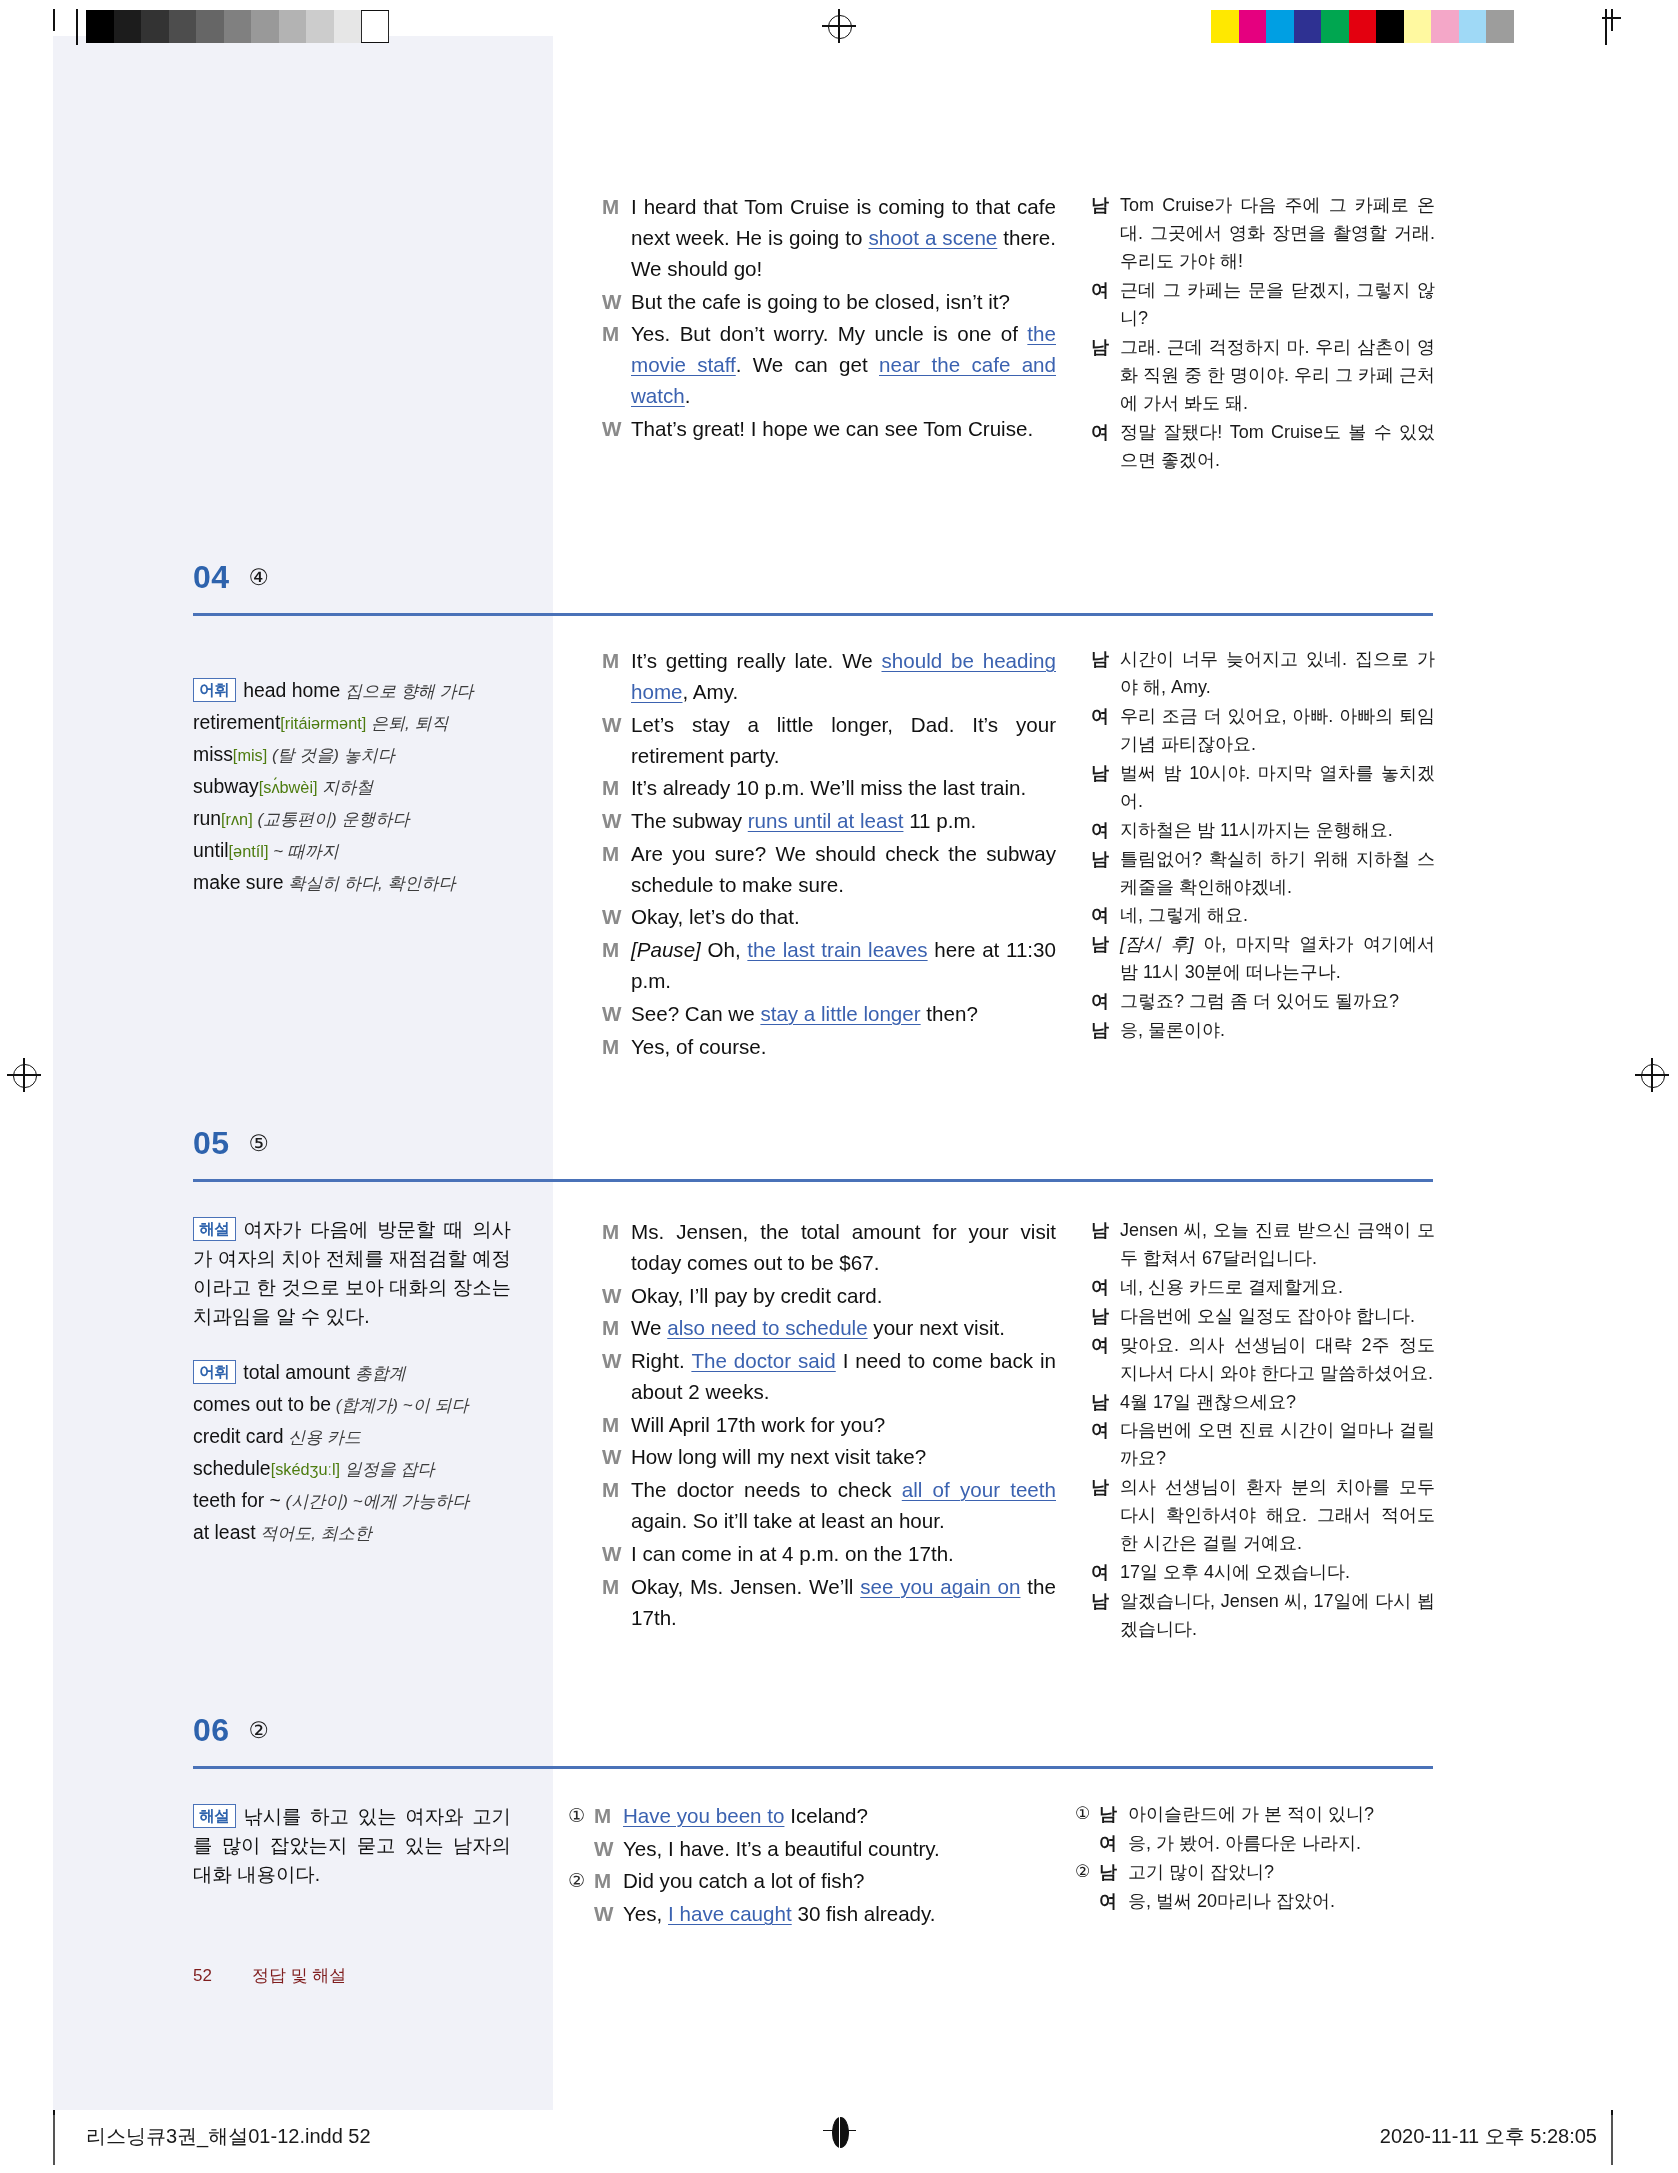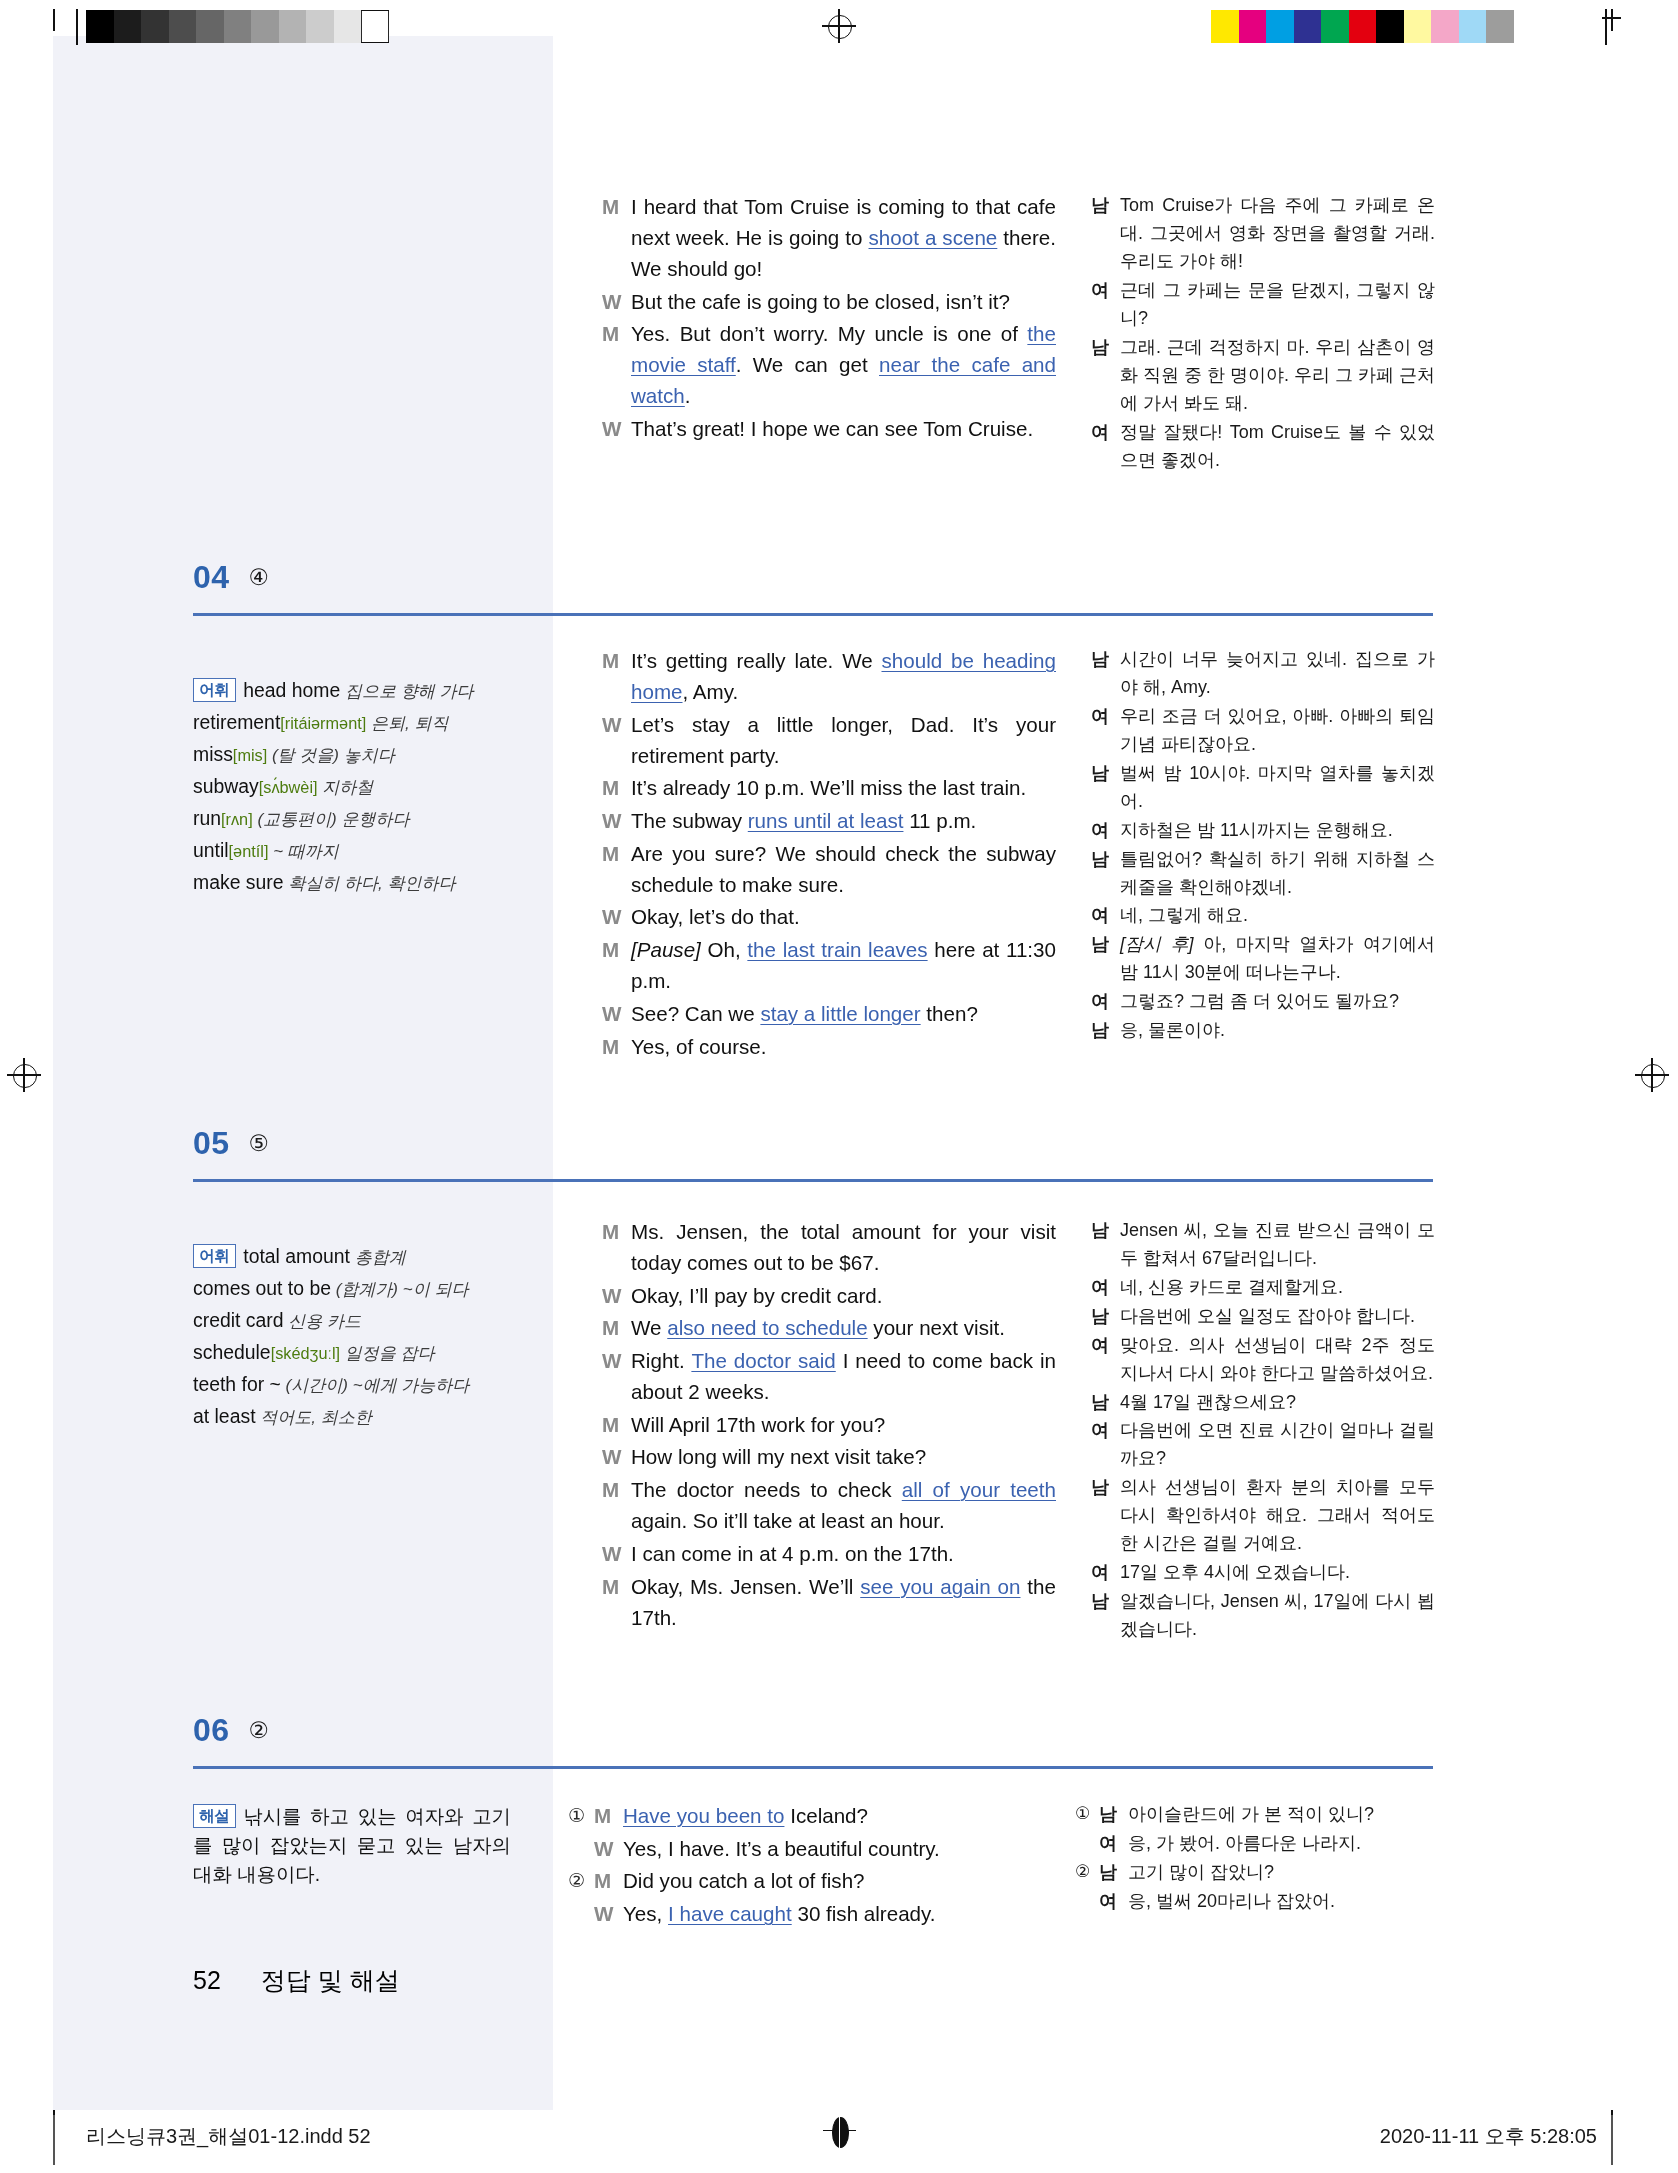--- a/index.html
+++ b/index.html
@@ -86,21 +86,21 @@
   .kline{display:flex;margin-bottom:0.9px;}
   .kspk{
     width:29px;flex:0 0 29px;font-size:18px;color:#1a1a1a;line-height:28px;font-weight:bold;
   }
   .koptnum{width:24px;flex:0 0 24px;font-size:17px;color:#1a1a1a;line-height:28px;}
   .koptnum.blank{color:transparent;}
   .ktxt{flex:1;font-size:18px;line-height:28px;color:#1a1a1a;text-align:justify;}
   .ktxt.nj{text-align:left;}
 
   
-  .pgfoot{position:absolute;left:193px;top:1964px;font-size:25px;color:#000000;}
+  .pgfoot{position:absolute;left:193px;top:1964px;font-size:17px;color:#7f1d1d;}
   .pgfoot .num{font-weight:400;margin-right:40px;}
   .imprint{position:absolute;top:2123px;font-size:20px;color:#1a1a1a;font-family:"Liberation Sans",sans-serif;}
   .imprint.left{left:86px;}
   .imprint.right{right:82px;text-align:right;}
   .footrule{position:absolute;background:#555;}
   .footreg{position:absolute;left:823px;top:2115px;width:33px;height:33px;}
   .footreg .c{position:absolute;left:8.6px;top:1.7px;width:15.5px;height:29px;border:1.7px solid #111;border-radius:50%;background:#111;}
   .footreg .h{position:absolute;left:0;top:14.6px;width:33px;height:1.7px;background:#111;}
   .footreg .v{position:absolute;left:15.5px;top:0;width:1.7px;height:33px;background:#fff;}
 </style>
@@ -289,20 +289,23 @@
         </div>
       </div>
   </div>
 
   <div class="section" style="top:1125px;">
     <div class="qhead" style="left:193px;top:0;">
       <span class="qnum">05</span><span class="qans">⑤</span>
     </div>
     <div class="rule" style="top:54px;"></div>
     <div class="leftcol" style="top:90px;">
+      <div class="tagline">
+        <span class="tag">해설</span><span>여자가 다음에 방문할 때 의사가 여자의 치아 전체를 재점검할 예정이라고 한 것으로 보아 대화의 장소는 치과임을 알 수 있다.</span>
+      </div>
       <div class="vocab" id="vocab-2">
           <div><span class="tag">어휘</span><span class="en">total amount</span><span class="ko"> 총합계</span></div>
           <div><span class="en">comes out to be</span><span class="ko"> (합계가) ~이 되다</span></div>
           <div><span class="en">credit card</span><span class="ko"> 신용 카드</span></div>
           <div><span class="en">schedule</span><span class="ipa">[skédʒuːl]</span><span class="ko"> 일정을 잡다</span></div>
           <div><span class="en">teeth for ~</span><span class="ko"> (시간이) ~에게 가능하다</span></div>
           <div><span class="en">at least</span><span class="ko"> 적어도, 최소한</span></div>
         </div>
     </div>
     <div class="midcol" style="top:91px;" id="script-2">

